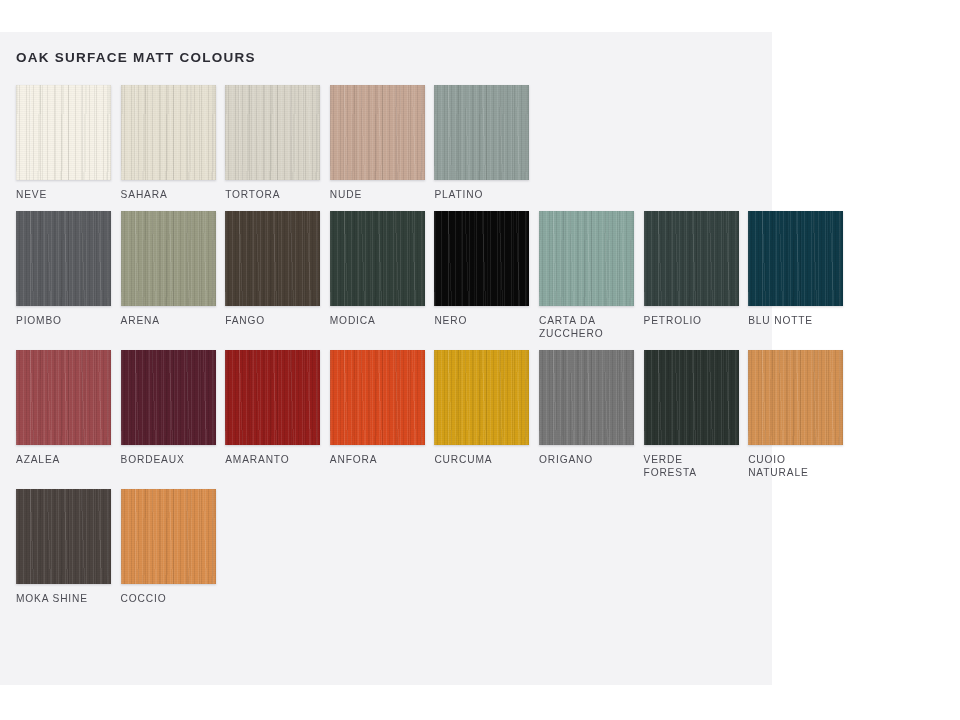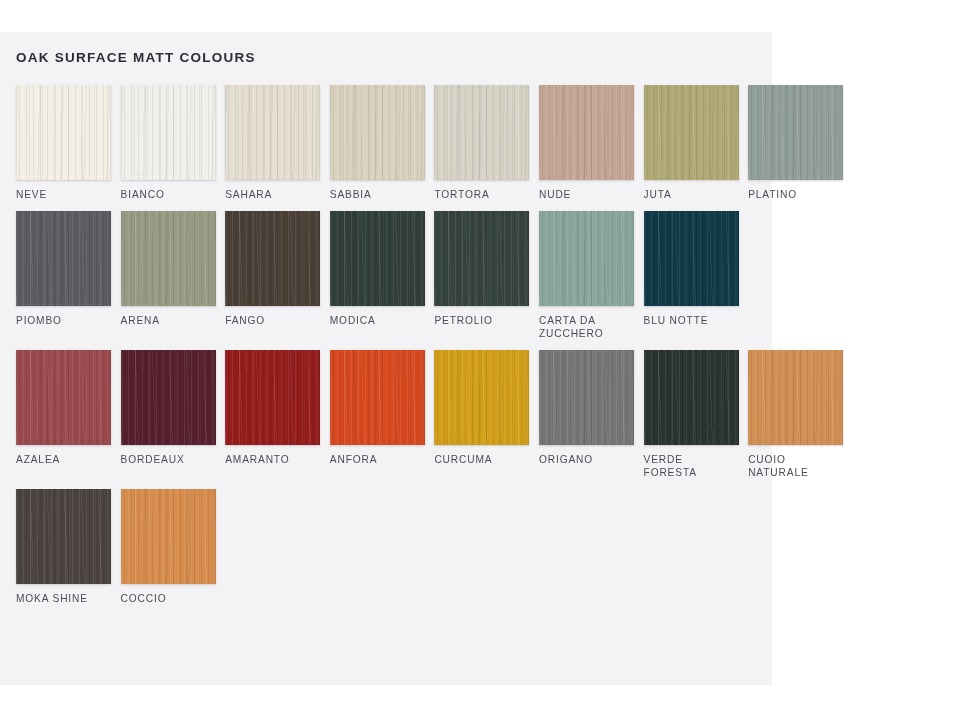--- a/index.html
+++ b/index.html
@@ -124,44 +124,32 @@
 
 <div id="panel">
   <div id="page-title">OAK SURFACE MATT COLOURS</div>
   <div id="grid">
       <div class="swatch-row">
         <div class="swatch-cell">
           <div class="chip" style="background: rgb(246, 242, 231);"></div>
           <div class="swatch-label">NEVE</div>
         </div>
         <div class="swatch-cell">
-          <div class="chip" style="background: rgb(244, 242, 236);"></div>
-          <div class="swatch-label">BIANCO</div>
-        </div>
-        <div class="swatch-cell">
           <div class="chip" style="background: rgb(230, 225, 210);"></div>
           <div class="swatch-label">SAHARA</div>
         </div>
         <div class="swatch-cell">
-          <div class="chip" style="background: rgb(220, 212, 191);"></div>
-          <div class="swatch-label">SABBIA</div>
-        </div>
-        <div class="swatch-cell">
           <div class="chip" style="background: rgb(217, 213, 201);"></div>
           <div class="swatch-label">TORTORA</div>
         </div>
         <div class="swatch-cell">
           <div class="chip" style="background: rgb(199, 168, 150);"></div>
           <div class="swatch-label">NUDE</div>
         </div>
         <div class="swatch-cell">
-          <div class="chip" style="background: rgb(179, 171, 118);"></div>
-          <div class="swatch-label">JUTA</div>
-        </div>
-        <div class="swatch-cell">
           <div class="chip" style="background: rgb(146, 160, 156);"></div>
           <div class="swatch-label">PLATINO</div>
         </div>
       </div>
       <div class="swatch-row">
         <div class="swatch-cell">
           <div class="chip" style="background: rgb(91, 93, 97);"></div>
           <div class="swatch-label">PIOMBO</div>
         </div>
         <div class="swatch-cell">
@@ -170,29 +158,33 @@
         </div>
         <div class="swatch-cell">
           <div class="chip" style="background: rgb(74, 64, 54);"></div>
           <div class="swatch-label">FANGO</div>
         </div>
         <div class="swatch-cell">
           <div class="chip" style="background: rgb(50, 64, 58);"></div>
           <div class="swatch-label">MODICA</div>
         </div>
         <div class="swatch-cell">
-          <div class="chip" style="background: rgb(53, 67, 65);"></div>
-          <div class="swatch-label">PETROLIO</div>
+          <div class="chip" style="background: rgb(9, 9, 9);"></div>
+          <div class="swatch-label">NERO</div>
         </div>
         <div class="swatch-cell">
           <div class="chip" style="background: rgb(138, 168, 160);"></div>
           <div class="swatch-label">CARTA DA
 ZUCCHERO</div>
         </div>
         <div class="swatch-cell">
+          <div class="chip" style="background: rgb(53, 67, 65);"></div>
+          <div class="swatch-label">PETROLIO</div>
+        </div>
+        <div class="swatch-cell">
           <div class="chip" style="background: rgb(15, 58, 72);"></div>
           <div class="swatch-label">BLU NOTTE</div>
         </div>
       </div>
       <div class="swatch-row">
         <div class="swatch-cell">
           <div class="chip" style="background: rgb(156, 74, 78);"></div>
           <div class="swatch-label">AZALEA</div>
         </div>
         <div class="swatch-cell">

